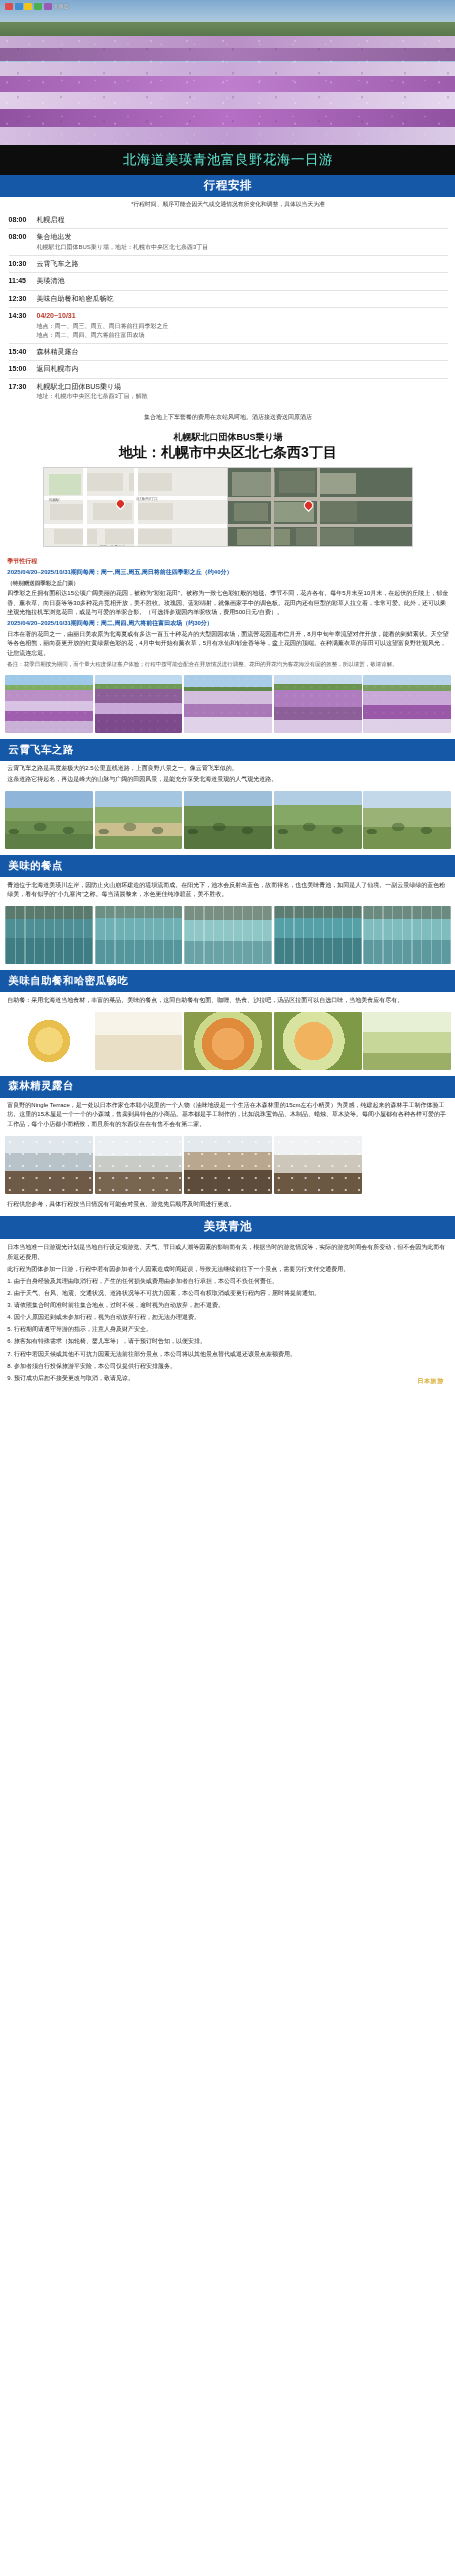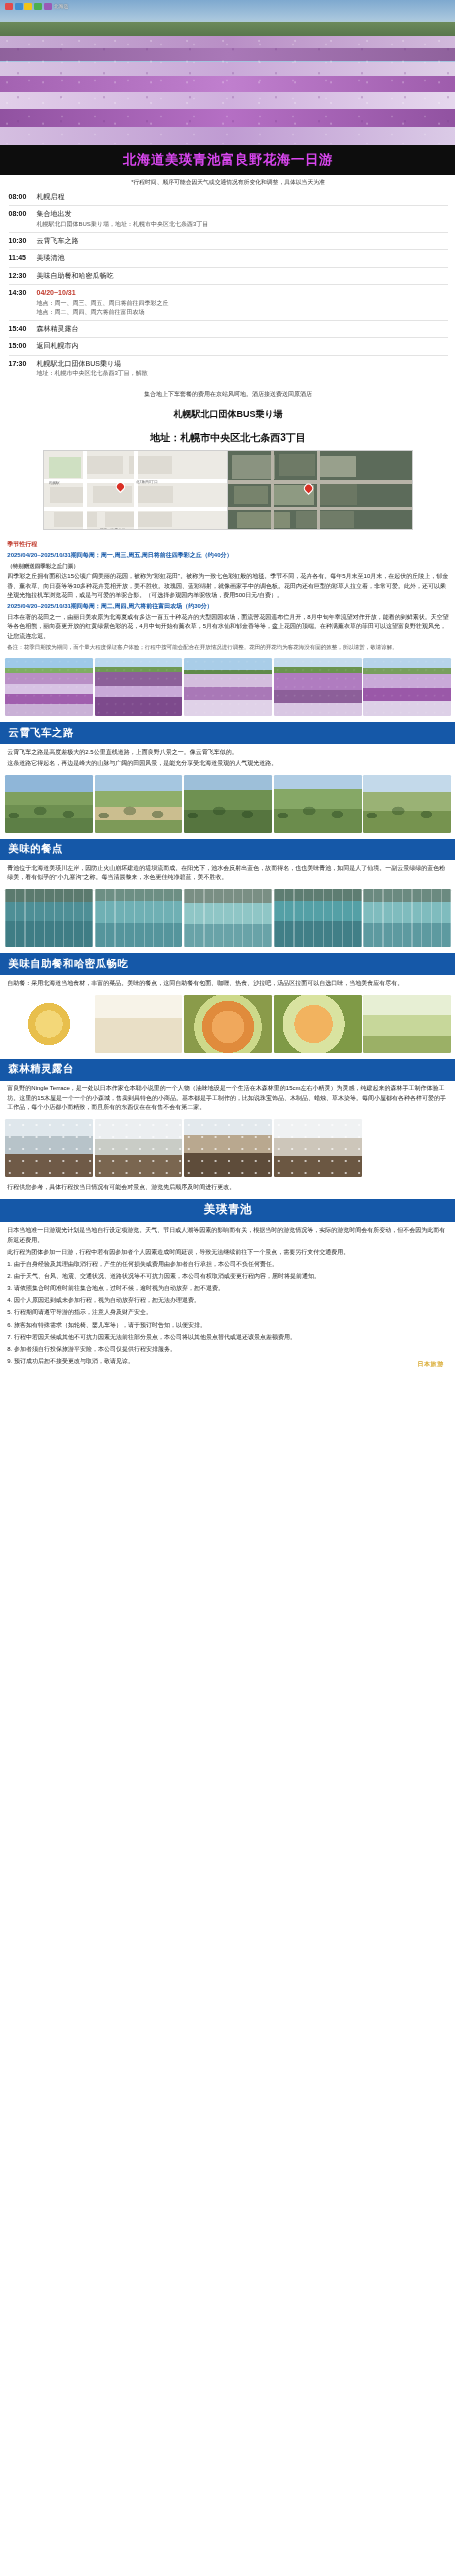--- a/index.html
+++ b/index.html
@@ -57,22 +57,22 @@
   }
   .hero-badge i {
     display:block; width:8px; height:6.7px; border-radius:1.2px;
   }
   .hb1{background:#e24b4b;} .hb2{background:#3f8ed0;} .hb3{background:#f0c419;}
   .hb4{background:#4caf50;} .hb5{background:#9b59b6;}
   .hero-badge span { font-size:4.9px; color:#fff; text-shadow:0 0 1.2px #000; }
 
   
   .title-bar {
-    width:456px; background:#0d0d0d; color:#d946ef;
-    text-align:center; font-size:13.4px; font-weight:bold;
+    width:456px; background:#0d0d0d; color:#5eead4;
+    text-align:center; font-size:13.4px; font-weight:normal;
     padding:5.5px 0 6px 0; letter-spacing:0.6px;
   }
 
   
   .sec-head {
     width:456px; background:#1558a8; color:#fff;
     text-align:center; font-size:11.5px; font-weight:bold;
     padding:3.6px 0 4.3px 0; letter-spacing:0.6px;
   }
   .sec-head.left {
@@ -101,21 +101,21 @@
   .itin-body { flex:1; color:#222; }
   .itin-sub { font-size:6px; color:#555; }
   .itin-red { color:#c0392b; font-weight:bold; }
   .itin-foot {
     font-size:6px; text-align:center; color:#333; padding:3.6px 8.5px 6px 8.5px;
   }
 
   
   .meet-block { text-align:center; padding:3.6px 0 1.2px 0; }
   .meet-line1 { font-size:9px; font-weight:bold; color:#111; }
-  .meet-line2 { font-size:10px; font-weight:bold; color:#111; margin-top:10px; }
+  .meet-line2 { font-size:14px; font-weight:bold; color:#111; margin-top:0; }
 
   .map-wrap {
     width:456px; padding:3.6px 43px 6px 43px; display:flex; gap:0;
   }
   .map-left, .map-right { height:80px; position:relative; overflow:hidden; }
   .map-left { flex:1 1 50%; background:#eceae4; border:0.6px solid #cfcfcf; }
   .map-right { flex:1 1 50%; background:#5c6b5a; border:0.6px solid #cfcfcf; border-left:none; }
   .map-left .road { position:absolute; background:#ffffff; }
   .map-left .road.h { left:0; width:100%; height:3.6px; }
   .map-left .road.v { top:0; width:3.6px; height:100%; }
@@ -239,20 +239,21 @@
         <i class="hb2"></i>
         <i class="hb3"></i>
         <i class="hb4"></i>
         <i class="hb5"></i>
       <span>北海道</span>
     </div>
   </div>
 
   <div class="title-bar">北海道美瑛青池富良野花海一日游</div>
 
+  <div class="sec-head">行程安排</div>
   <div class="note">*行程时间、顺序可能会因天气或交通情况有所变化和调整，具体以当天为准</div>
 
   <div class="itin">
     <div class="itin-row">
       <div class="itin-time">08:00</div>
       <div class="itin-body">
           <div>札幌启程</div>
         </div>
     </div>
     <div class="itin-row">

